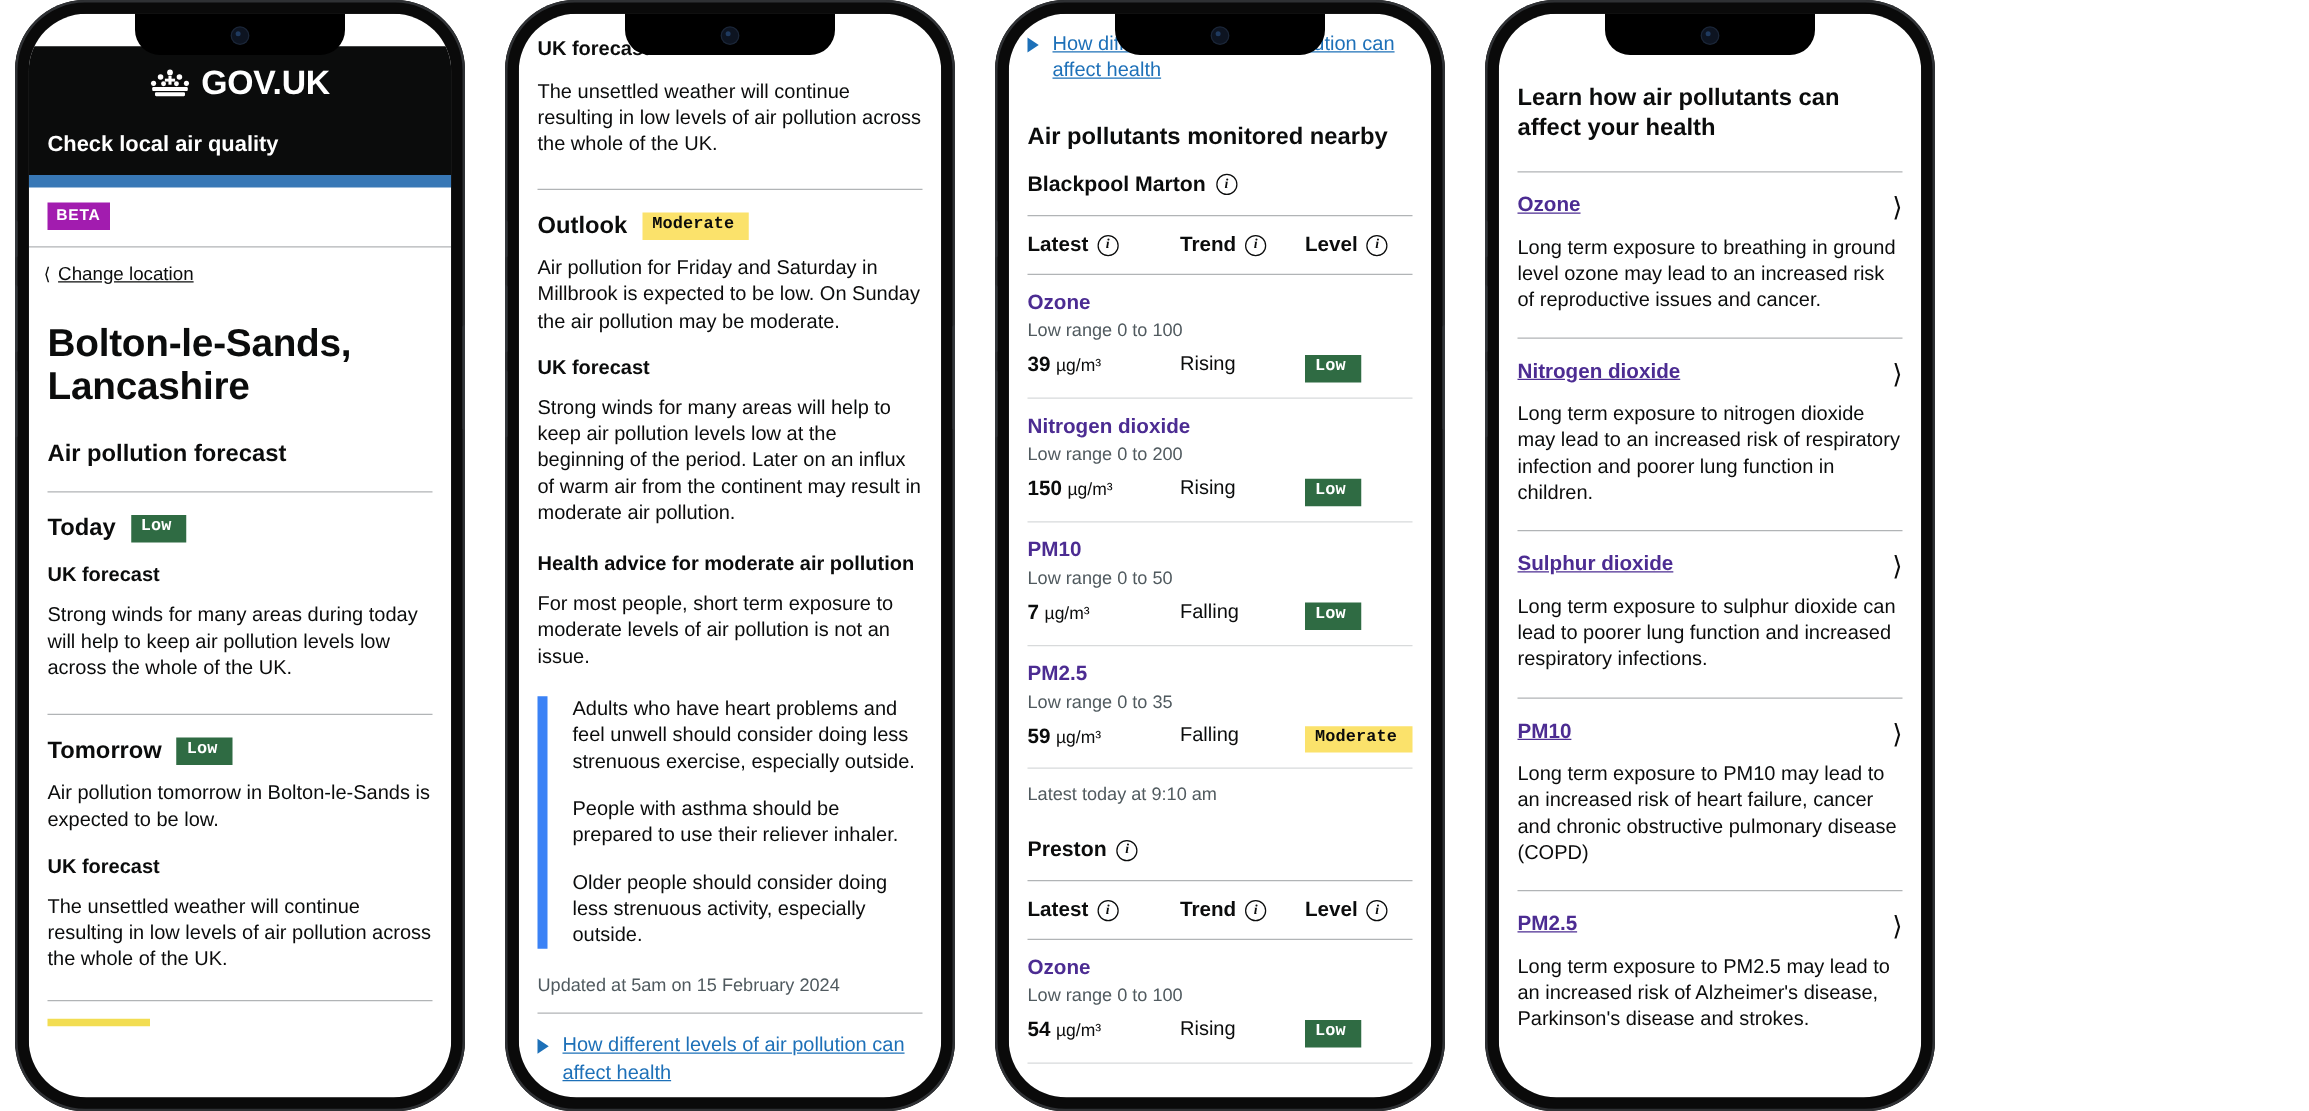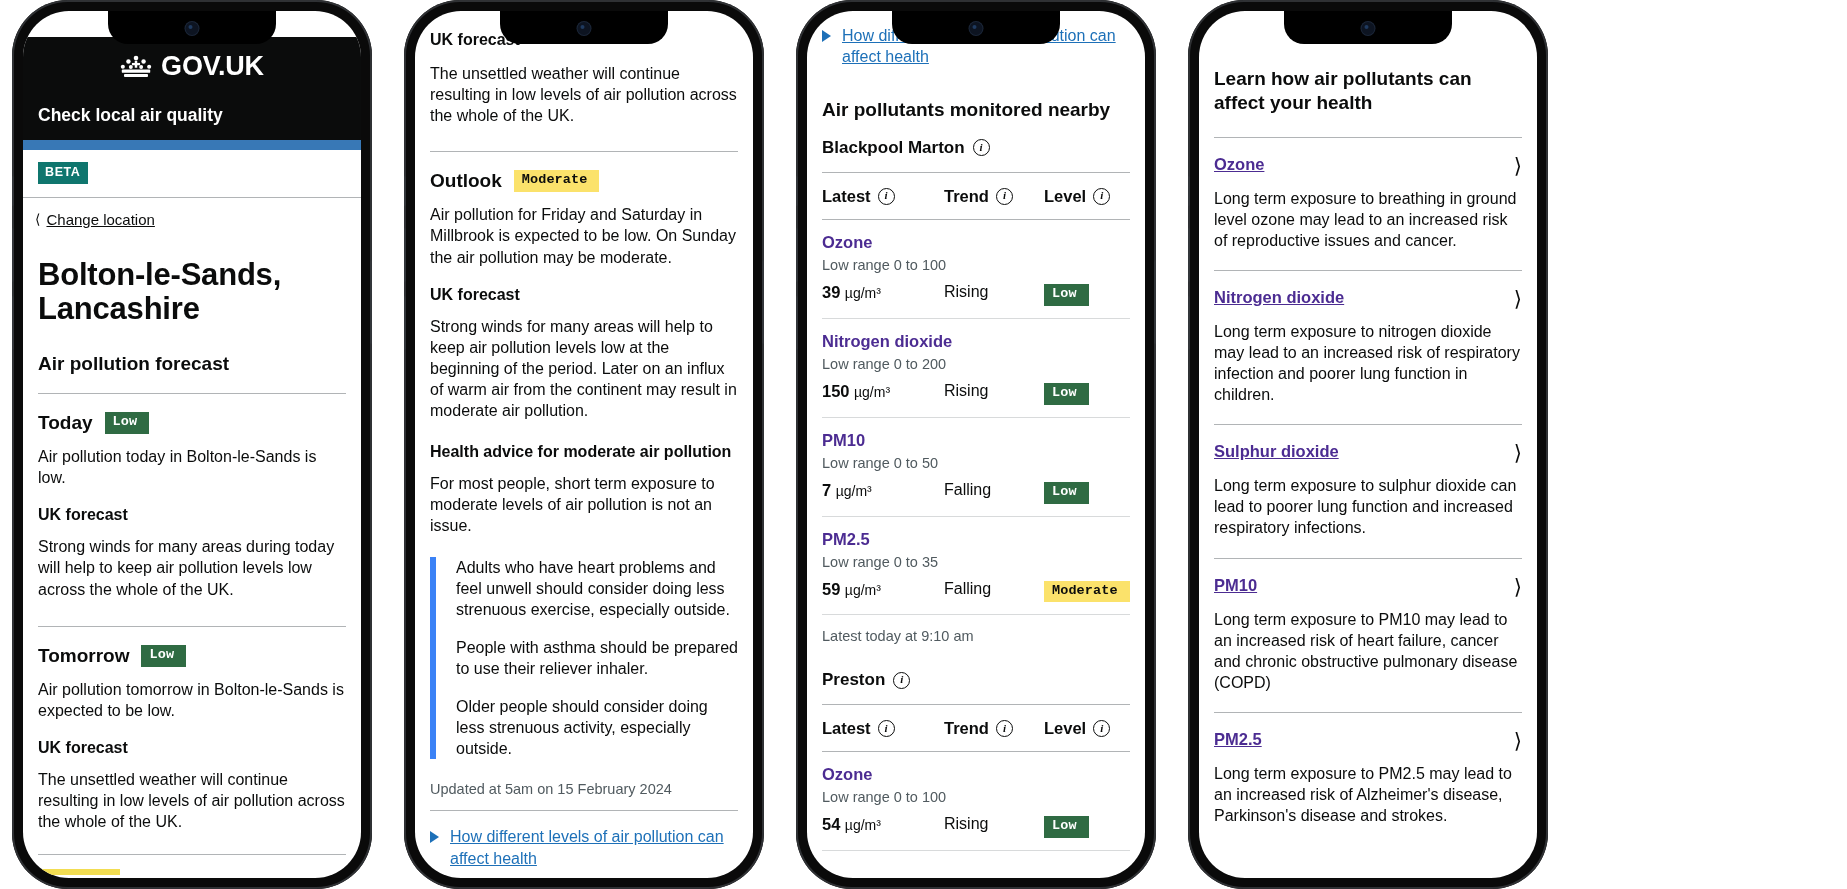--- a/index.html
+++ b/index.html
@@ -86,21 +86,21 @@
   .service-name { font-size:17.5px; font-weight:bold; margin-top:25px; line-height:1.2;}
 
   .blue-bar { height:10px; background:#3878b6; }
 
   .phase-banner {
     display:flex; gap:12px; align-items:flex-start;
     padding:12px 15px 13px 15px;
     border-bottom:1px solid #b1b4b6;
   }
   .phase-tag {
-    background:#0f766e; color:#fff;
+    background:#a21caf; color:#fff;
     font-size:12.5px; font-weight:bold; letter-spacing:.6px;
     padding:3px 7px; line-height:1.25;
     flex:0 0 auto;
   }
   .phase-text { font-size:14.5px; line-height:1.3; color:#0b0c0c; }
   .phase-text a { color:#1d70b8; text-decoration:underline; }
 
   .back-link {
     display:flex; align-items:center; gap:6px;
     padding:13px 15px 4px 12px;
@@ -127,21 +127,21 @@
     font-size:13.5px; font-weight:bold;
     padding:2px 12px 3px 8px;
     line-height:1.25;
     font-family:Liberation Mono, monospace;
     letter-spacing:.1px;
   }
   .tag-low { background:#2f6b43; color:#fff; }
   .tag-moderate { background:#fbe26b; color:#0b0c0c; }
 
   .inset {
-    border-left:6px solid #3b82f6;
+    border-left:8px solid #3b82f6;
     padding-left:20px;
     margin:20px 0 0 0;
   }
   .inset p { font-size:16px; line-height:1.32; margin:0 0 17px 0;}
   .inset p:last-child { margin-bottom:0; }
 
   .meta { font-size:14.5px; color:#505a5f; margin-top:22px; }
 
   .detail-link {
     display:flex; gap:11px; align-items:flex-start;
@@ -257,21 +257,20 @@
 
           <div class="body-pad">
             <h1 class="loc">Bolton-le-Sands, Lancashire</h1>
             <h2 class="sec">Air pollution forecast</h2>
             <hr class="rule">
 
             <div class="day-row">
               <span class="day-name">Today</span>
               <span class="tag tag-low">Low</span>
             </div>
-            <p class="body">Air pollution today in Bolton-le-Sands is low.</p>
             <h3 class="sub">UK forecast</h3>
             <p class="body">Strong winds for many areas during today will help to keep air pollution levels low across the whole of the UK.</p>
 
             <hr class="rule" style="margin-top:26px;">
 
             <div class="day-row">
               <span class="day-name">Tomorrow</span>
               <span class="tag tag-low">Low</span>
             </div>
             <p class="body">Air pollution tomorrow in Bolton-le-Sands is expected to be low.</p>

